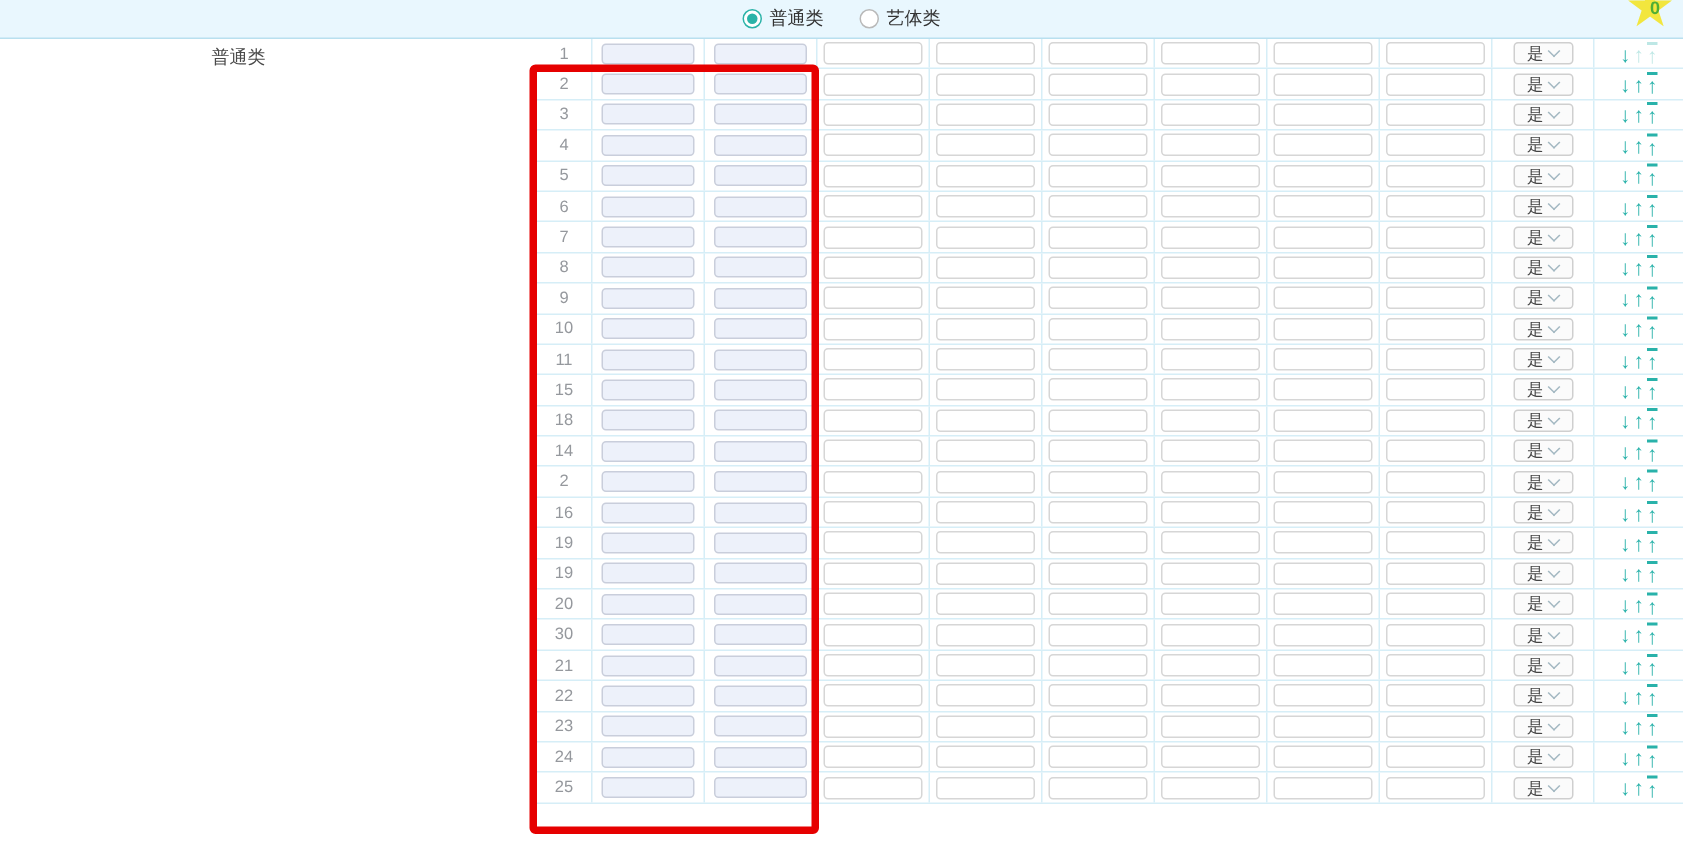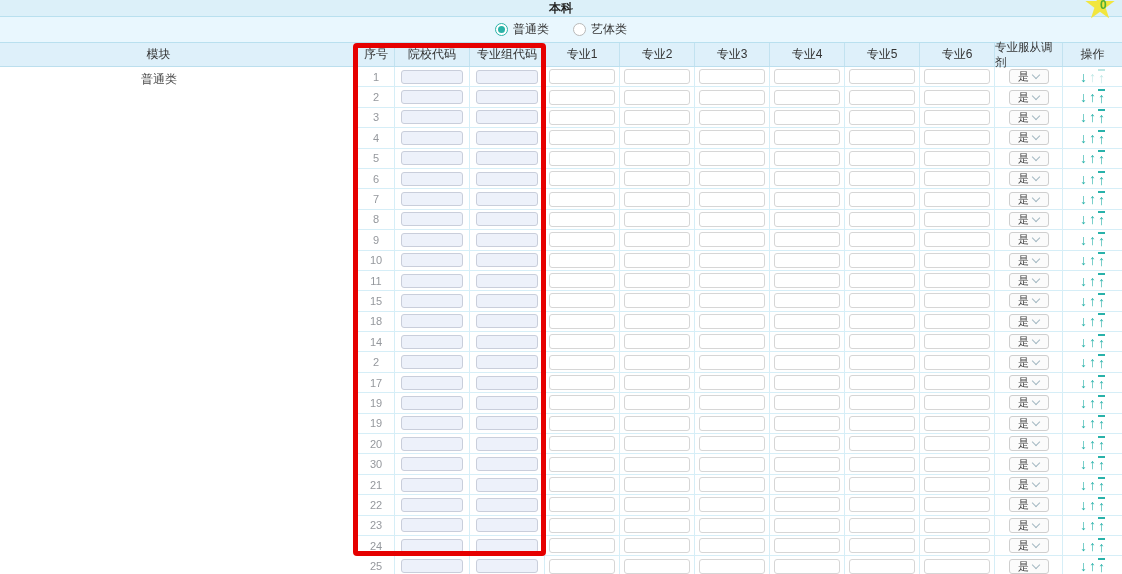--- a/index.html
+++ b/index.html
@@ -62,48 +62,32 @@
   
   .badge{position:absolute;top:-15px;right:-5px;z-index:6;width:44px;height:40px;}
   .badge .star{position:absolute;left:0;top:0;font-size:38px;line-height:40px;color:#f2e63e;}
   .badge .num{position:absolute;left:17px;top:13px;color:#4fae35;font-weight:bold;font-size:12px;}
 </style>
 </head>
 <body>
 
 <div class="app">
 
-  <div class="titlebar">本科</div>
 
   <div class="radiorow">
     <div class="radio">
       <span class="rdot on"></span>
       <span>普通类</span>
     </div>
     <div class="radio">
       <span class="rdot"></span>
       <span>艺体类</span>
     </div>
   </div>
 
-  <div class="thead">
-    <div class="hcell col-module">模块</div>
-
-  <div class="hcell col-seq">序号</div>
-      <div class="hcell col-code">院校代码</div>
-      <div class="hcell col-code">专业组代码</div>
-      <div class="hcell col-major">专业1</div>
-      <div class="hcell col-major">专业2</div>
-      <div class="hcell col-major">专业3</div>
-      <div class="hcell col-major">专业4</div>
-      <div class="hcell col-major">专业5</div>
-      <div class="hcell col-major">专业6</div>
-      <div class="hcell col-adjust">专业服从调剂</div>
-      <div class="hcell col-op">操作</div>
-    </div>
 
   <div class="tbody">
     <div class="module-cell">
       <div>普通类</div>
     </div>
     <div class="rows">
         <div class="row">
           <div class="cell col-seq seq">1</div>
           <div class="cell col-code">
             <input class="code" type="text" style="">
@@ -667,21 +651,21 @@
               <span class="chev"></span>
             </div>
           </div>
           <div class="cell col-op ops">
             <span class="op">↓</span>
             <span class="op">↑</span>
             <span class="op bar">↑</span>
           </div>
         </div>
         <div class="row">
-          <div class="cell col-seq seq">17</div>
+          <div class="cell col-seq seq">16</div>
           <div class="cell col-code">
             <input class="code" type="text" style="">
           </div>
           <div class="cell col-code">
             <input class="code" type="text" style="">
           </div>
           <div class="cell col-major">
             <input class="major" type="text" style="">
           </div>
           <div class="cell col-major">

